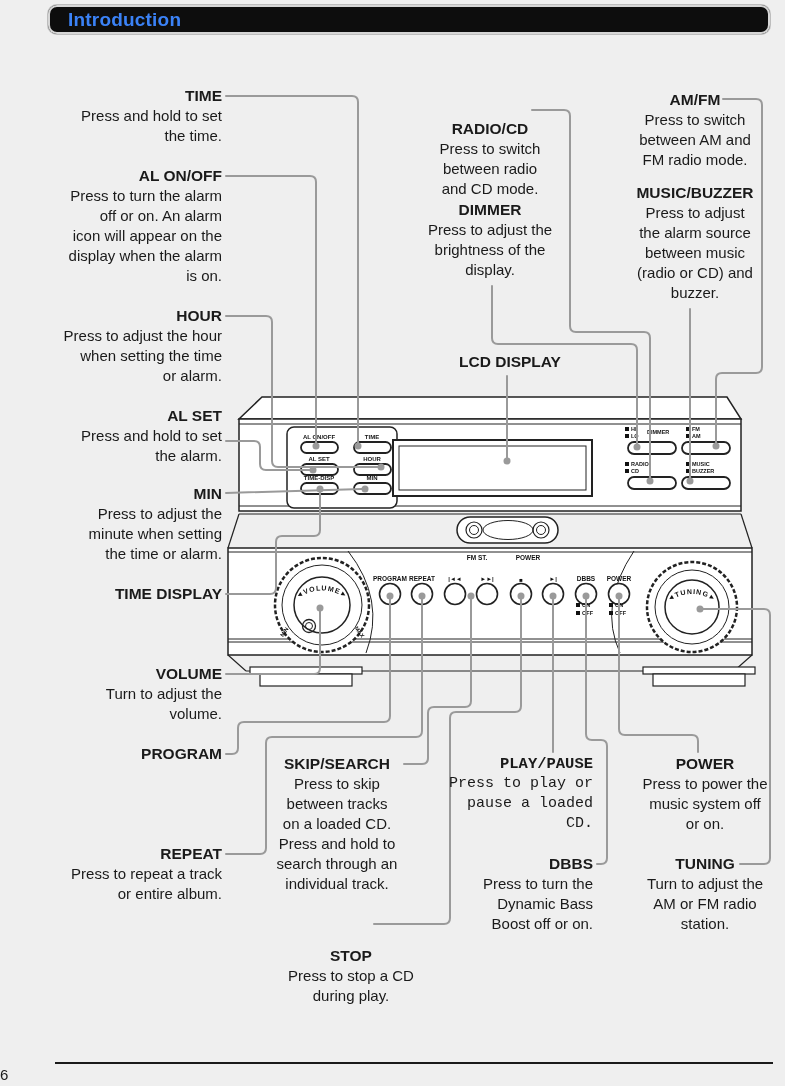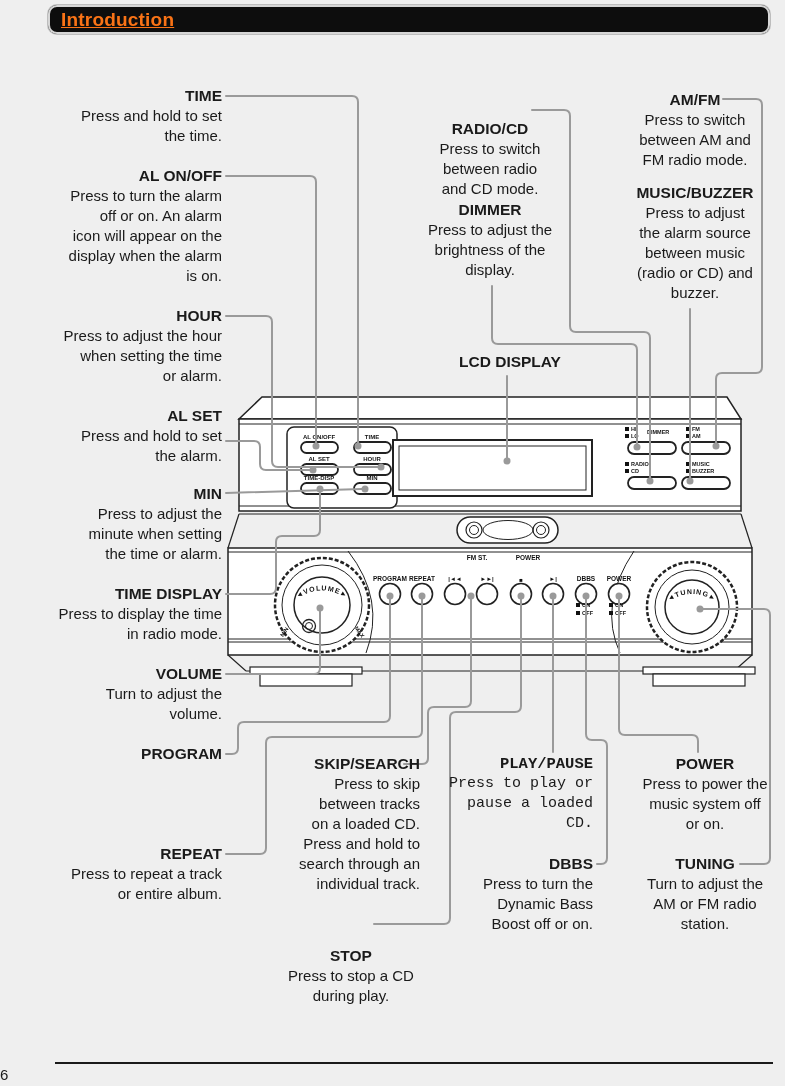--- a/index.html
+++ b/index.html
@@ -1,20 +1,20 @@
 <!DOCTYPE html>
 <html><head>
 <meta charset="utf-8">
 <style>
   html,body{margin:0;padding:0;}
   body{width:785px;height:1086px;background:#efefef;font-family:"Liberation Sans",sans-serif;overflow:hidden;}
   .page{position:relative;width:785px;height:1086px;background:#efefef;}
   .hdr{position:absolute;left:48px;top:5px;width:722px;height:29px;background:#0d0d0d;border-radius:9px;
        box-shadow:0 0 0 2px #d6d6d6 inset, 0 0 0 1px #bdbdbd;display:flex;align-items:center;}
-  .hdr span{color:#f97316;font-size:19px;font-weight:bold;letter-spacing:.2px;padding-left:13px;text-decoration:underline;}
+  .hdr span{color:#3b82f6;font-size:19px;font-weight:bold;letter-spacing:.2px;padding-left:20px;}
   .blk{position:absolute;color:#1a1a1a;}
   .blk .h{font-size:15.5px;font-weight:bold;line-height:20px;}
   .blk .d{font-size:15px;line-height:20px;white-space:pre-line;}
   .ra{text-align:right;} .ce{text-align:center;}
   svg{position:absolute;left:0;top:0;}
   svg text{font-family:"Liberation Sans",sans-serif;fill:#111;}
   .devlab{font-size:6px;font-weight:bold;}
   .devlab2{font-size:5.5px;font-weight:bold;}
   .translab{font-size:6.5px;font-weight:bold;}
   .arclab{font-size:7px;font-weight:bold;letter-spacing:1px;}
@@ -236,22 +236,20 @@
 the alarm.</div>
   </div>
   <div class="blk ra" style="left:52px;top:484px;width:170px;">
     <div class="h">MIN</div>
     <div class="d">Press to adjust the
 minute when setting
 the time or alarm.</div>
   </div>
   <div class="blk ra" style="left:52px;top:584px;width:170px;">
     <div class="h">TIME DISPLAY</div>
-    <div class="d">Press to display the time
-in radio mode.</div>
   </div>
   <div class="blk ra" style="left:52px;top:664px;width:170px;">
     <div class="h">VOLUME</div>
     <div class="d">Turn to adjust the
 volume.</div>
   </div>
   <div class="blk ra" style="left:52px;top:744px;width:170px;">
     <div class="h">PROGRAM</div>
   </div>
   <div class="blk ra" style="left:52px;top:844px;width:170px;">
@@ -284,21 +282,21 @@
   </div>
   <div class="blk ce" style="left:625px;top:183px;width:140px;">
     <div class="h">MUSIC/BUZZER</div>
     <div class="d">Press to adjust
 the alarm source
 between music
 (radio or CD) and
 buzzer.</div>
   </div>
 
-  <div class="blk ce" style="left:280px;top:754px;width:140px;text-align:right;">
+  <div class="blk ce" style="left:267px;top:754px;width:140px;">
     <div class="h">SKIP/SEARCH</div>
     <div class="d">Press to skip
 between tracks
 on a loaded CD.
 Press and hold to
 search through an
 individual track.</div>
   </div>
   <div class="blk ce" style="left:281px;top:914px;width:140px;margin-top:32px;">
     <div class="h">STOP</div>

